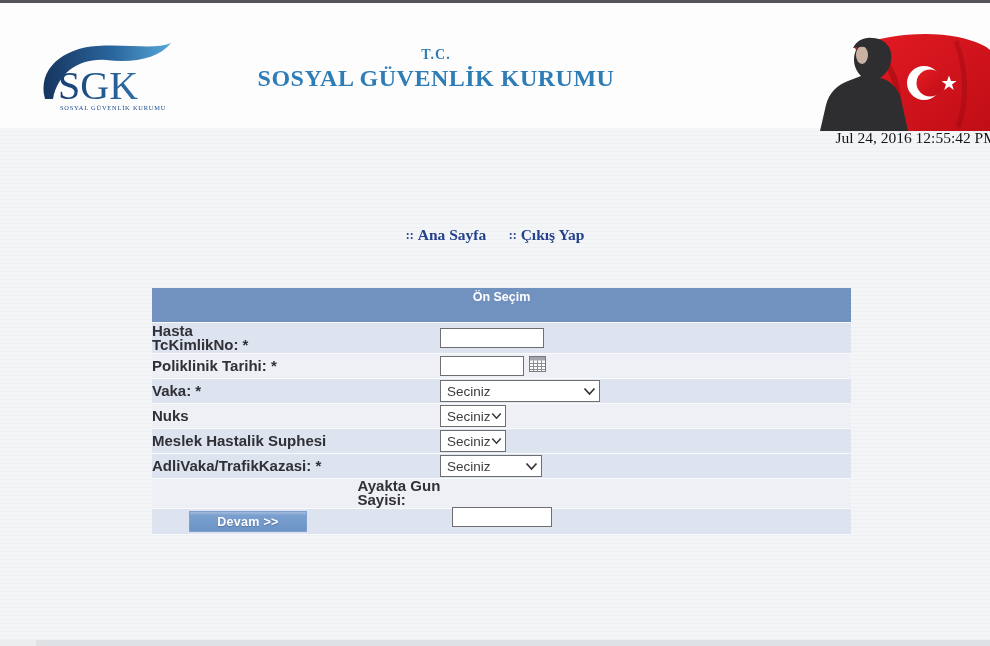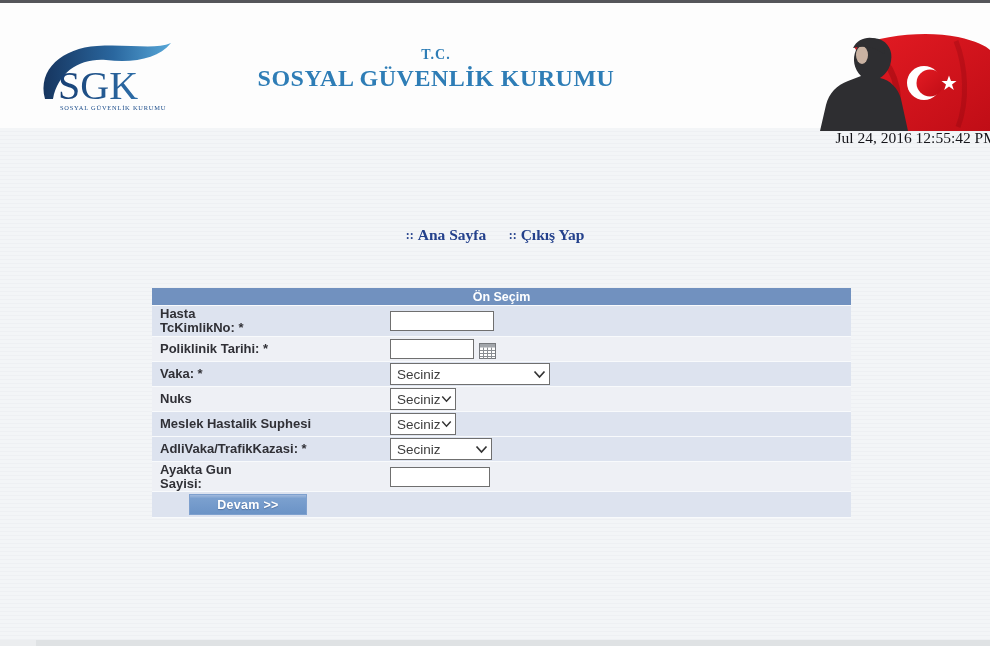--- a/index.html
+++ b/index.html
@@ -33,35 +33,35 @@
 
   .nav { position:absolute; top:226px; left:0; width:990px; text-align:center; z-index:1; }
   .navlink {
     font-family:"Liberation Serif", serif; font-weight:bold; font-size:15.5px;
     color:#24418C; text-decoration:none; margin:16px 9px;
   }
   .navlink .pfx { font-size:12px; margin-right:4px; position:relative; top:-1px; }
 
   .form { position:absolute; top:288px; left:152px; width:699px; z-index:1; }
   .fhead {
-    height:18px; line-height:19px; background:#7191BF; color:#FFFFFF;
+    height:35px; line-height:19px; background:#7191BF; color:#FFFFFF;
     font-weight:bold; font-size:12.5px; text-align:center;
     border-bottom:1px solid #F8FAFC;
   }
   .frow { display:flex; align-items:center; border-bottom:1px solid #F8FAFC; }
   .frow.dark  { background:#DDE3EF; }
   .frow.light { background:#EEF0F5; }
-  .r1 { height:31px; } .r2,.r3,.r4,.r5,.r6,.r7 { height:25px; } .r8 { height:30px; } .r9 { height:26px; }
+  .r1 { height:31px; } .r2,.r3,.r4,.r5,.r6,.r7 { height:25px; } .r8 { height:30px;flex-direction:column; } .r9 { height:26px; }
 
   .flabel {
-    width:238px; flex-shrink:0; padding-left:8px;
-    font-weight:bold; font-size:13px; line-height:14px; color:#303036;
+    width:288px; flex-shrink:0; padding-left:0;
+    font-weight:bold; font-size:15px; line-height:14px; color:#303036;
     white-space:pre-line;
   }
-  .fctrl { display:flex; align-items:flex-end; }
+  .fctrl { display:flex; align-items:flex-start; }
 
   .tbx {
     height:20px; border:1px solid #6F6F6F; background:#FFFFFF;
     font-family:"Liberation Sans", sans-serif; font-size:13px; padding:1px 3px; outline:none;
   }
   .w104 { width:104px; } .w84 { width:84px; } .w218 { width:218px; } .w100 { width:100px; }
 
   .sel {
     height:22px; border:1px solid #6F6F6F; background:#FFFFFF;
     display:flex; align-items:center; justify-content:space-between;

